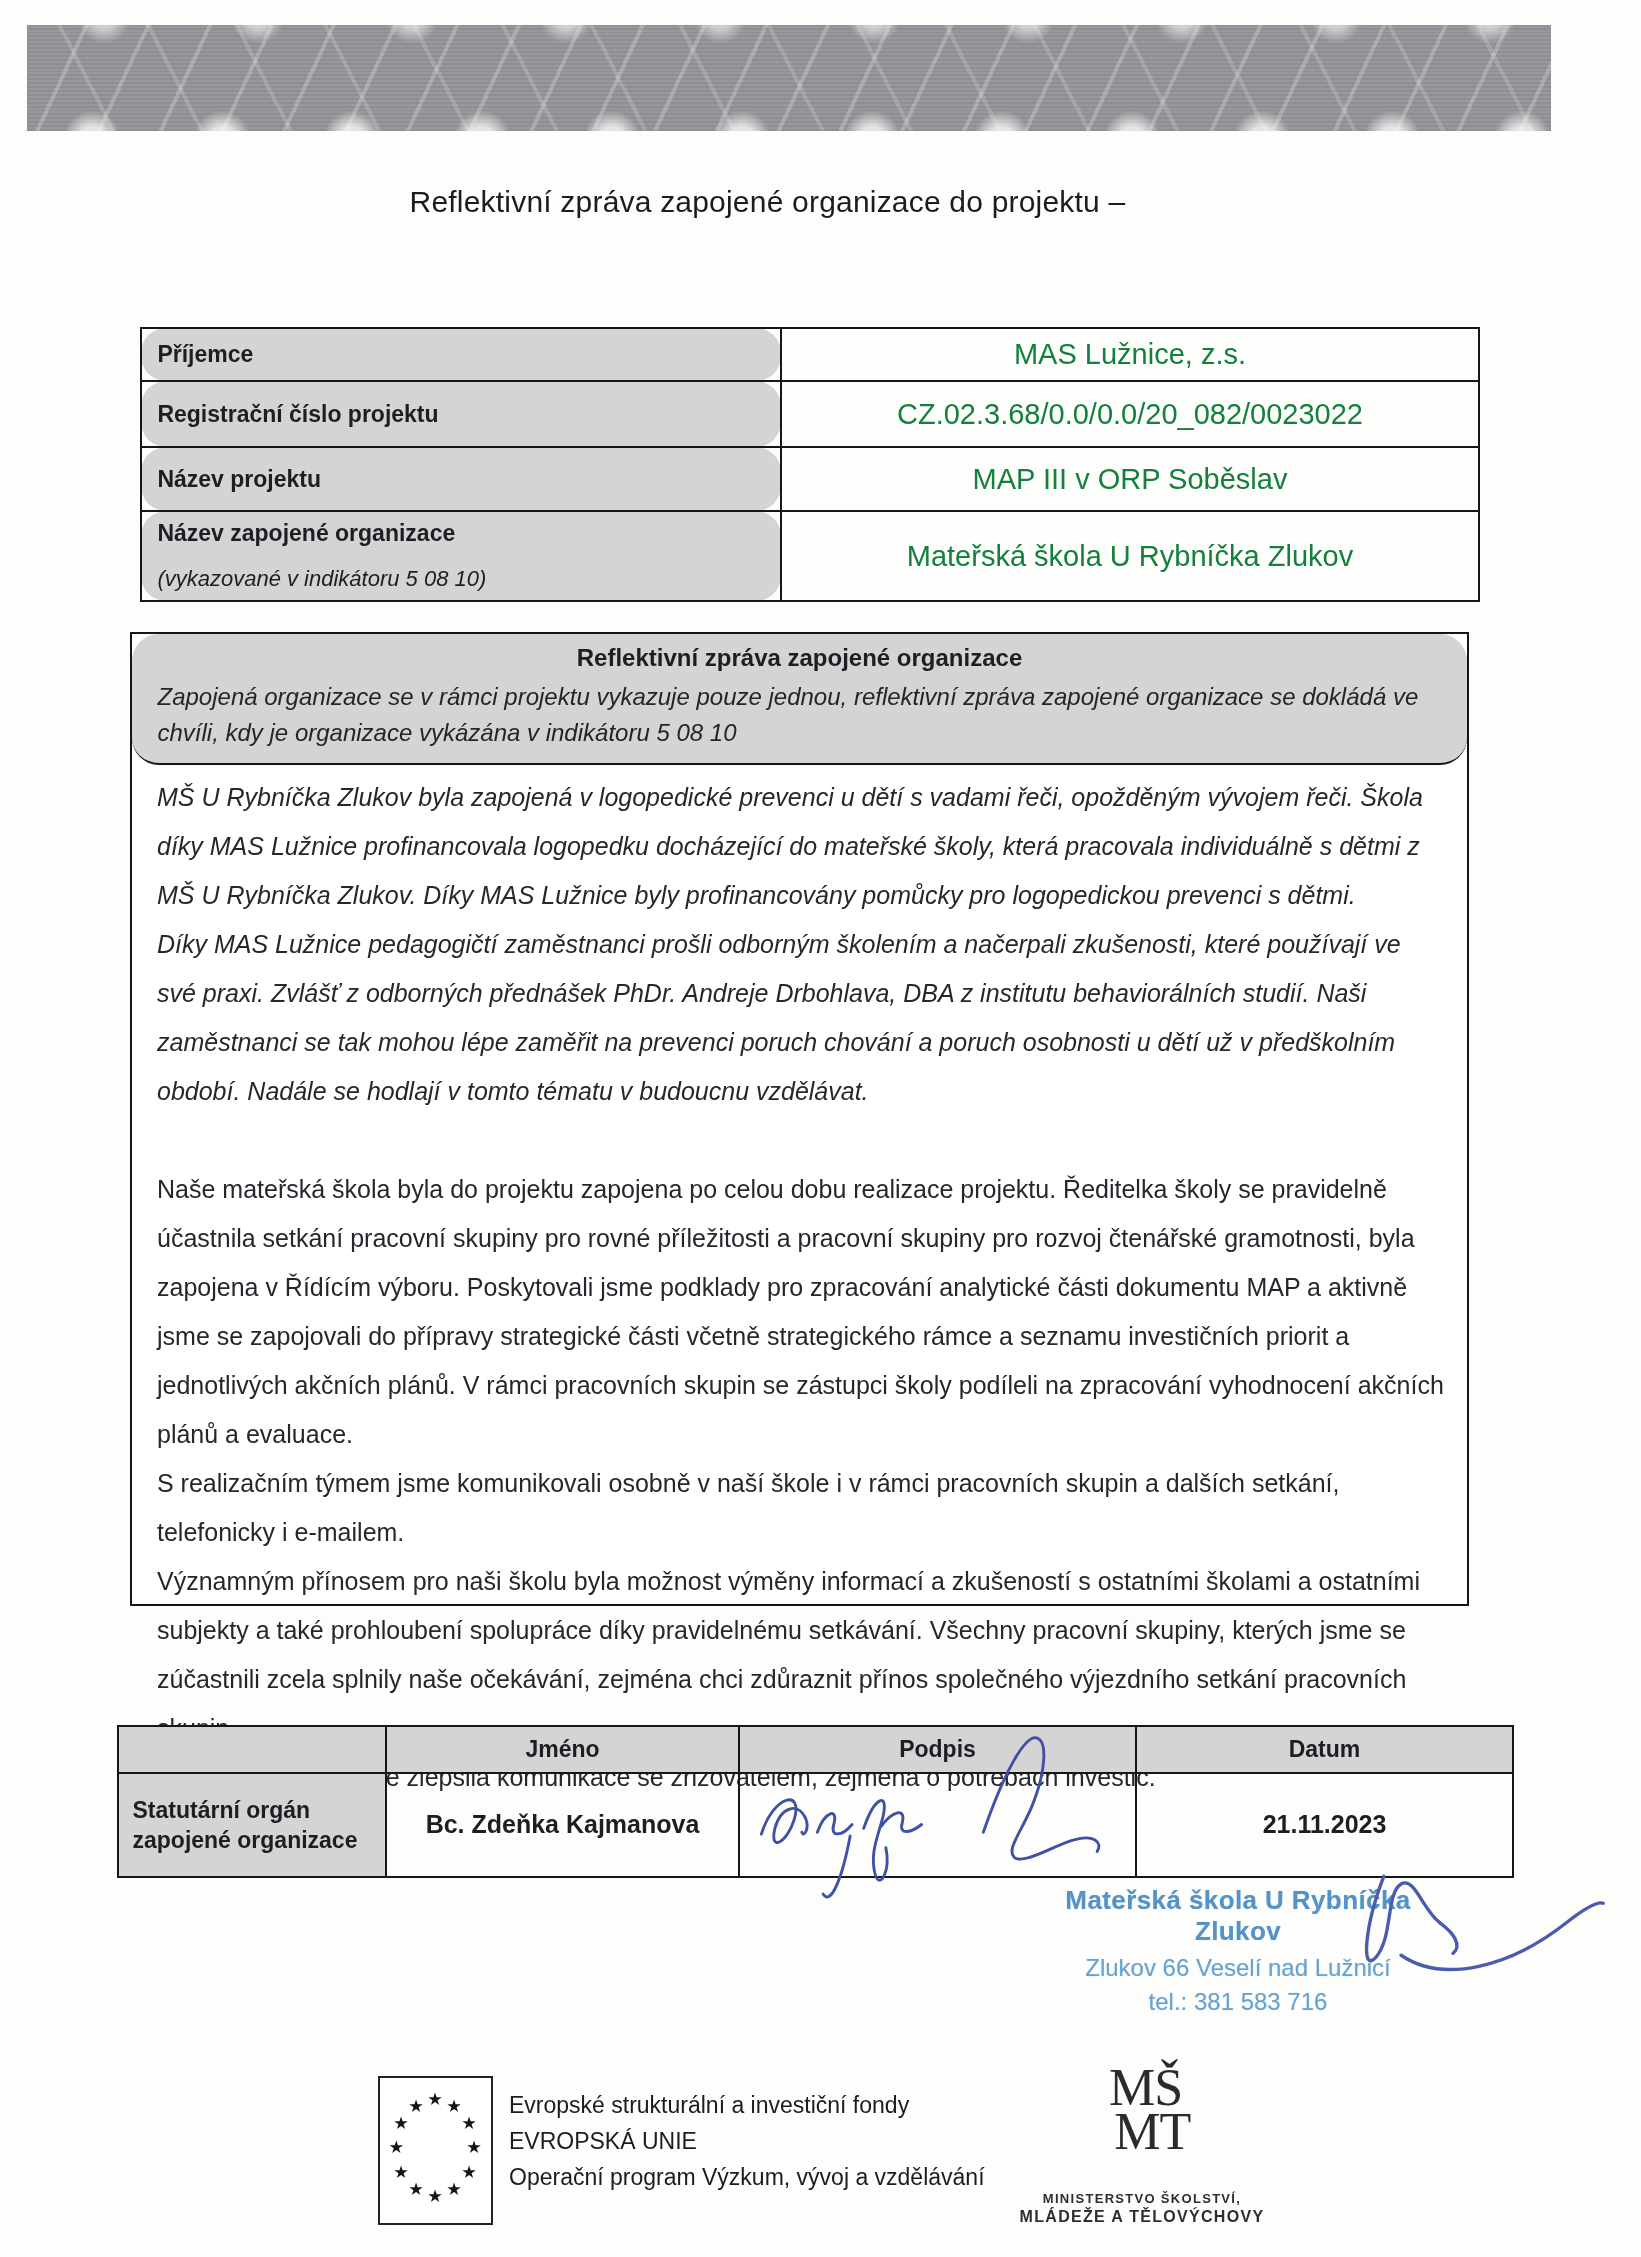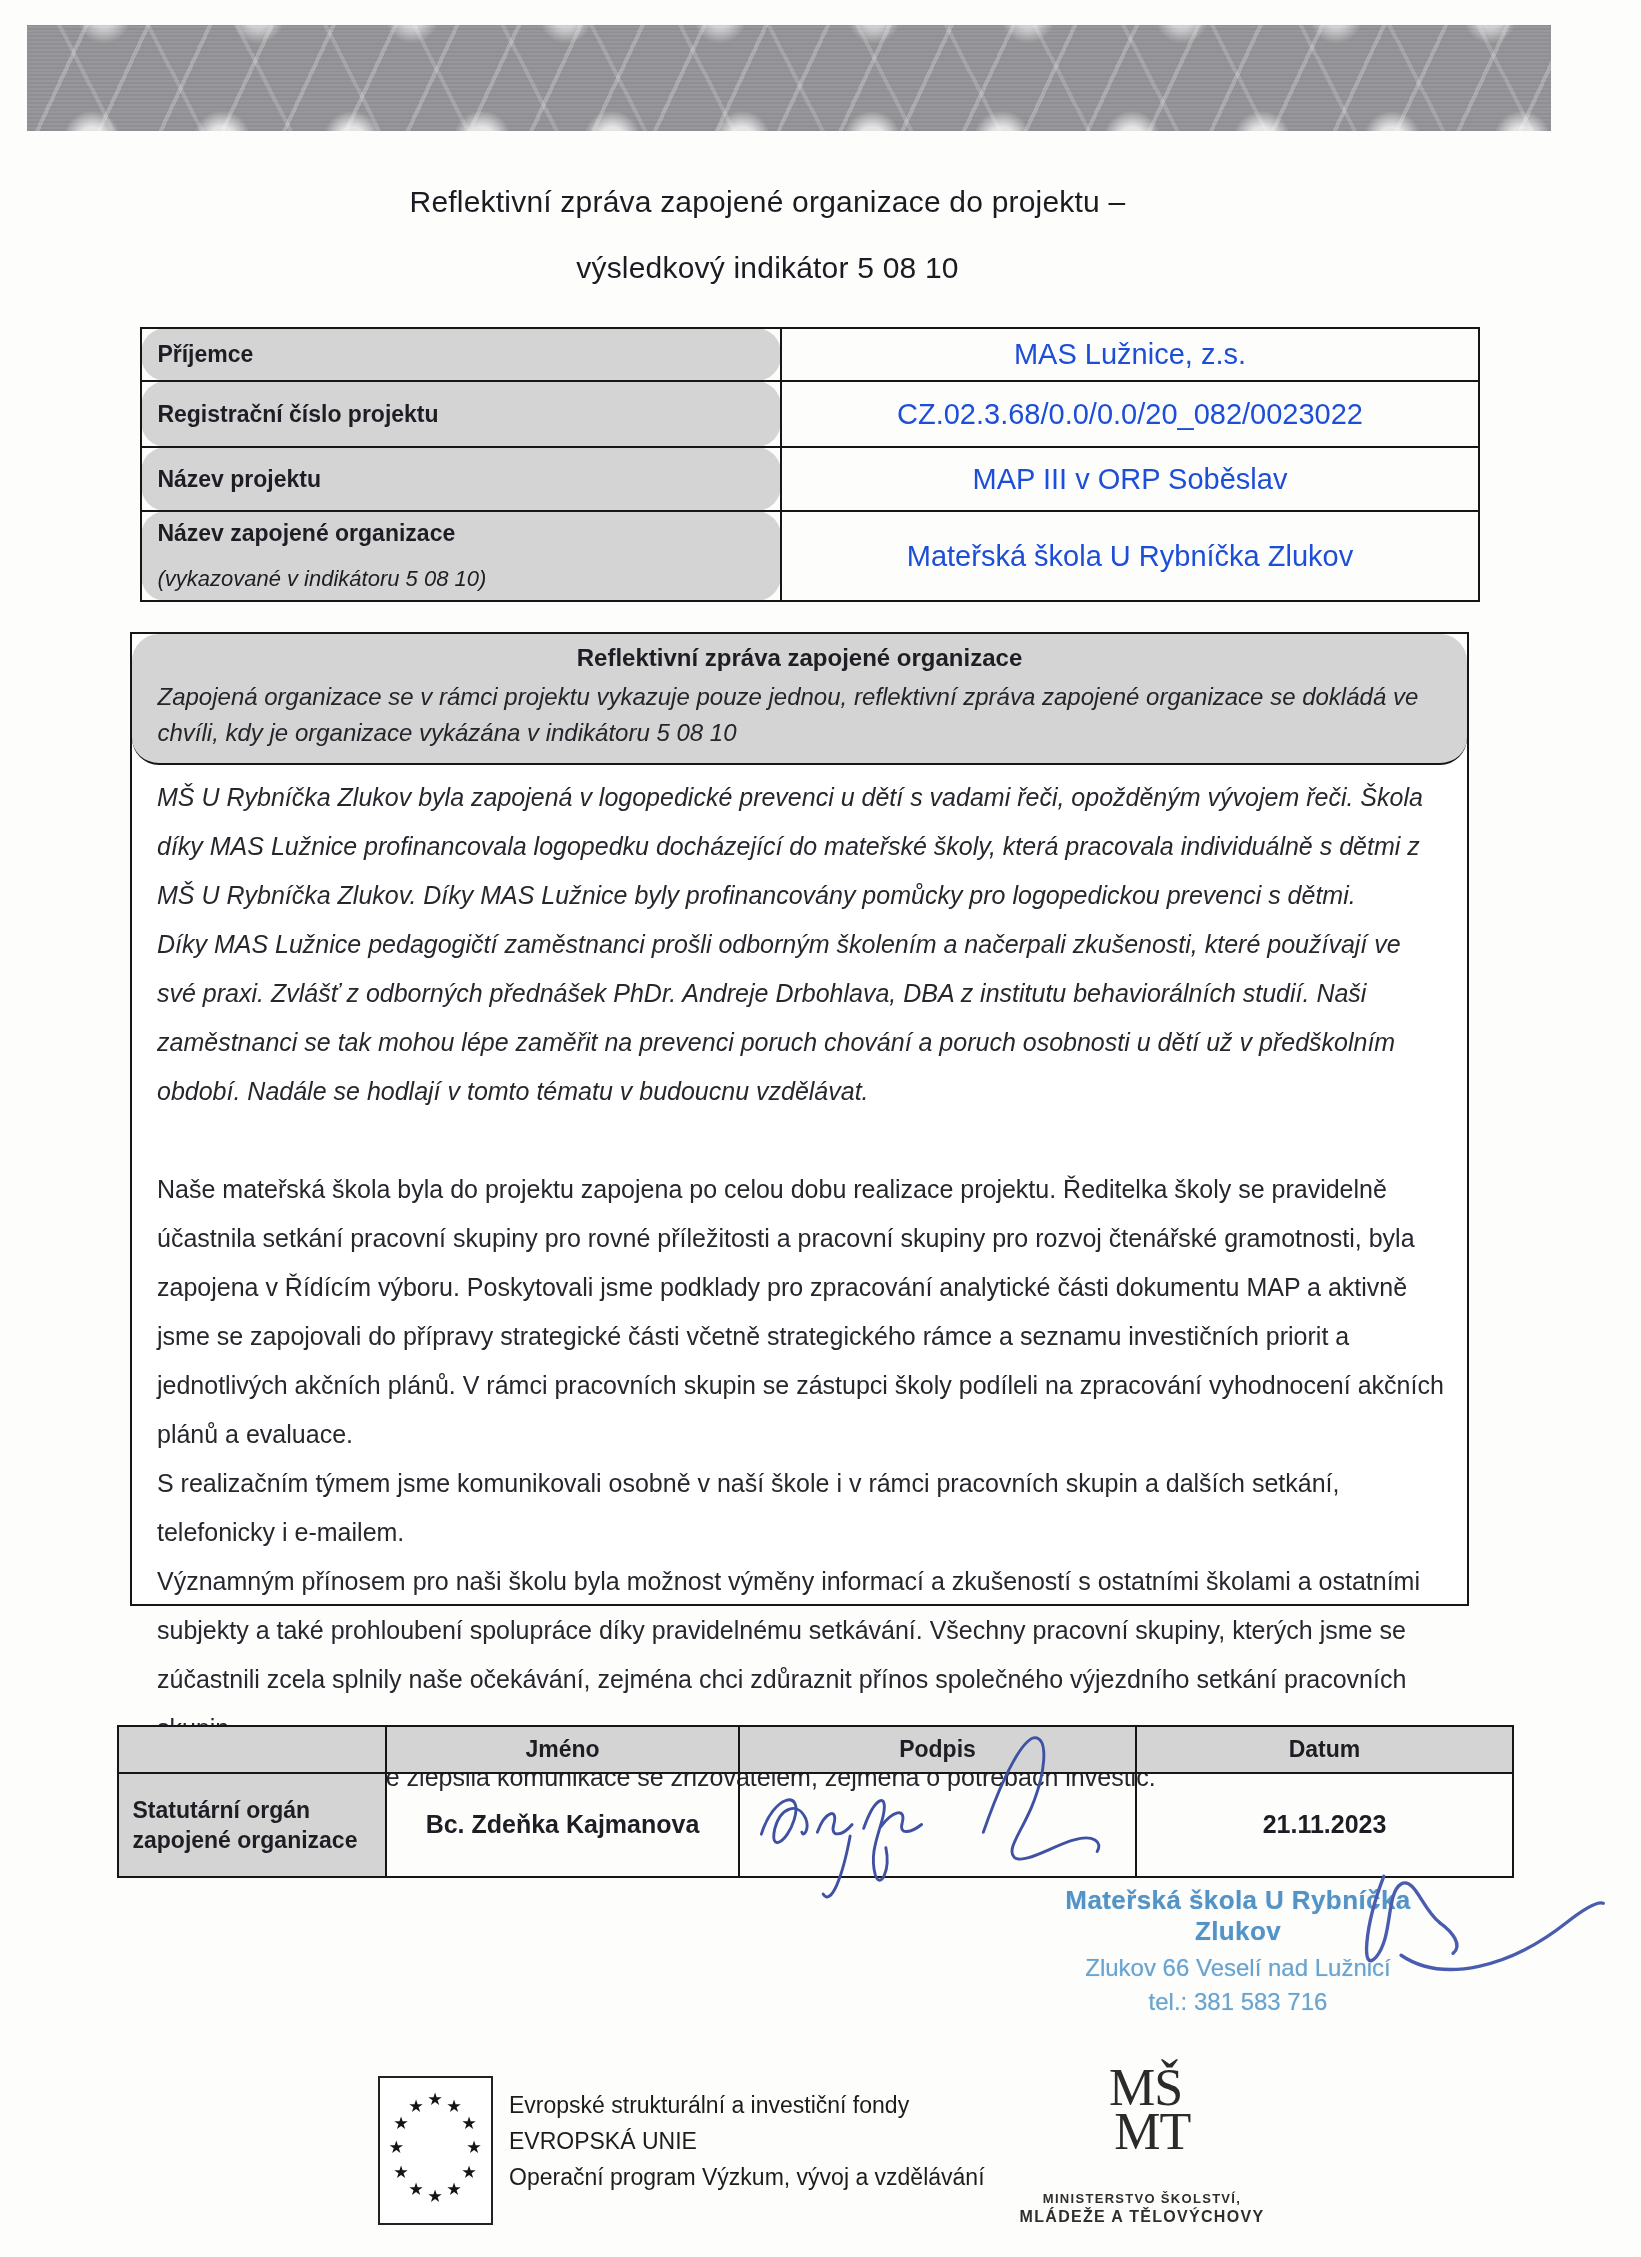--- a/index.html
+++ b/index.html
@@ -23,21 +23,21 @@
   }
   
   .doc-title{position:absolute;left:140px;top:185px;width:1255px;text-align:center;
     font-weight:normal;font-size:30px;color:#1b1b22;letter-spacing:0.2px;}
   .doc-title .t2{margin-top:32px;}
   
   table{border-collapse:collapse;table-layout:fixed;}
   .info-table{position:absolute;left:140px;top:327px;width:1338px;}
   .info-table td{border:2.4px solid #161616;vertical-align:middle;}
   .info-table .lbl{background:#d4d4d4;font-weight:bold;font-size:23px;padding:3.9px 9.7px 3.9px 15.4px;border-radius:25px;}
-  .info-table .val{text-align:center;font-size:29px;color:#1d4ed8;padding:1.9px 7.7px;}
+  .info-table .val{text-align:center;font-size:29px;color:#15803d;padding:1.9px 7.7px;}
   .lbl-note{display:block;font-weight:normal;font-style:italic;font-size:22px;margin-top:19.3px;}
   
   .report-box{position:absolute;left:130px;top:632px;width:1339px;height:974px;
     border:2.4px solid #161616;box-sizing:border-box;background:#fff;}
   .report-head{background:#d4d4d4;border-bottom:2.4px solid #161616;padding:7.7px 11.6px 11.6px;border-radius:27px;}
   .rh-title{text-align:center;font-weight:bold;font-size:24px;margin:1.9px 0 7.7px;}
   .rh-note{text-align:left;font-style:italic;font-size:24px;line-height:36px;max-width:1284px;margin:0 auto;color:#24242b;}
   .report-body{padding:7.7px 23px 0 25px;font-size:25px;line-height:49px;color:#26262d;}
   .report-body p{margin:0;}
   .report-body p.ital{font-style:italic;}
@@ -74,21 +74,20 @@
 </style>
 </head>
 <body>
 
 <div class="page">
 
   <div class="scan-band"></div>
 
   <div class="doc-title">
     <div class="t1">Reflektivní zpráva zapojené organizace do projektu –</div>
-    <div class="t2">výsledkový indikátor 5 08 10</div>
   </div>
 
   <table class="info-table">
     <colgroup>
         <col style="width:640px">
         <col style="width:698px">
       </colgroup>
     <tbody>
         <tr style="height:53px;">
       <td class="lbl">Příjemce</td>

